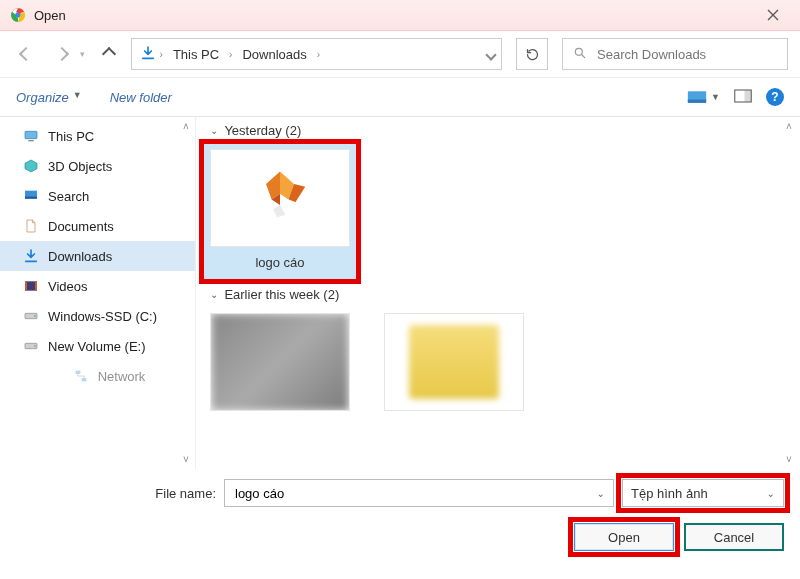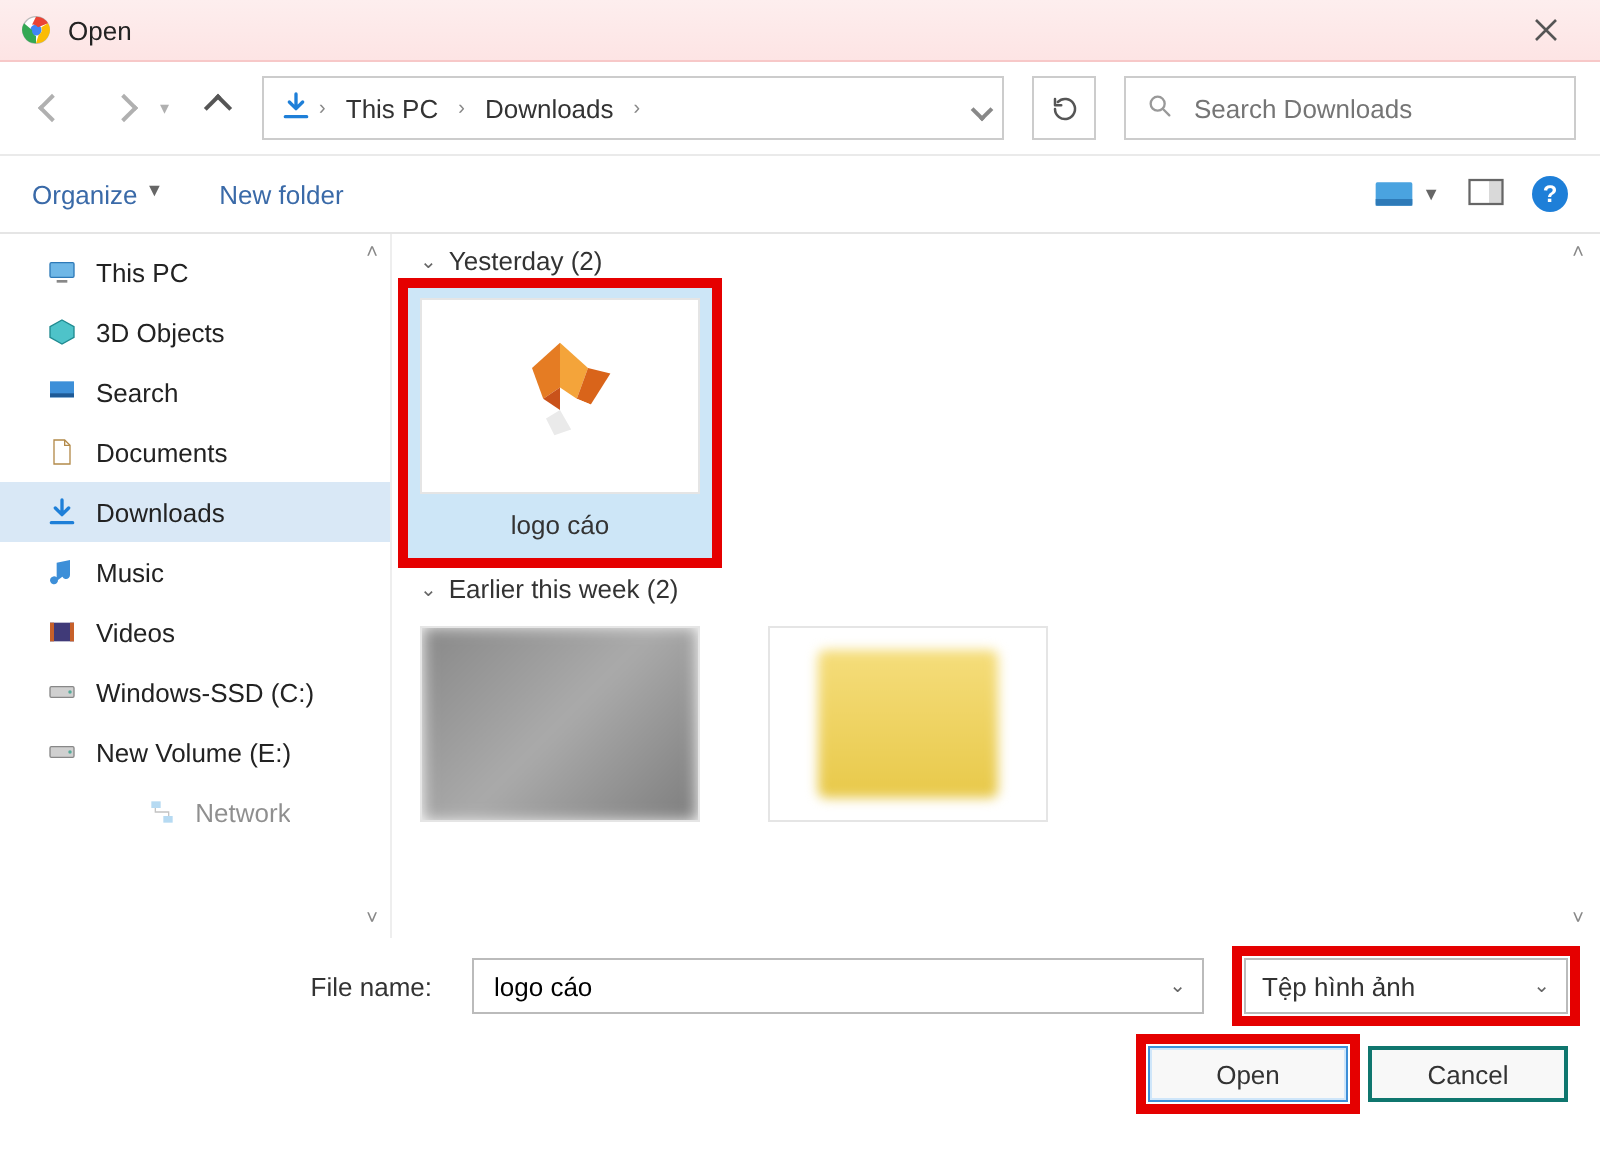--- a/index.html
+++ b/index.html
@@ -26,21 +26,21 @@
   .pathbox .seg { padding:2px 6px; color:#333; }
   .pathbox .sep { color:#888; font-size:10px; }
   .pathbox .tail-sep { margin-left:auto; }
   .refresh { width:32px; height:32px; border:1px solid #ccc; display:flex; align-items:center; justify-content:center; margin-left:6px; }
   .searchbox { width:226px; height:32px; border:1px solid #ccc; display:flex; align-items:center; padding:0 10px; color:#777; margin-left:6px; }
   .searchbox input { border:none; outline:none; flex:1; font-size:13px; color:#ef4444; background:transparent; }
   .searchbox .magnifier { margin-right:8px; color:#999; }
 
   
   .toolbar { height:40px; border-top:1px solid #eaeaea; border-bottom:1px solid #e5e5e5; display:flex; align-items:center; padding:0 16px; color:#1a5ea8; }
-  .toolbar .item { margin-right:28px; color:#3a6aa8; display:flex; align-items:flex-start; gap:4px; }
+  .toolbar .item { margin-right:28px; color:#3a6aa8; display:flex; align-items:flex-start; gap:4px;font-style:italic; }
   .toolbar .right { margin-left:auto; display:flex; align-items:center; gap:14px; color:#3a6aa8; }
   .help-circle { width:18px; height:18px; border-radius:50%; background:#1e7fd8; color:#fff; font-size:12px; font-weight:bold; display:flex; align-items:center; justify-content:center; }
 
   
   .main { display:flex; height:352px; }
   .sidebar { width:196px; border-right:1px solid #eee; background:#fff; overflow:hidden; position:relative; }
   .sidebar .arrowcol { position:absolute; right:0; top:0; width:18px; height:100%; display:flex; flex-direction:column; justify-content:space-between; align-items:center; color:#888; padding:4px 0; }
   .tree { padding:4px 0; }
   .tree .node { display:flex; align-items:center; height:30px; padding-left:22px; gap:8px; }
   .tree .node.sel { background:#d9e8f6; }
@@ -56,21 +56,21 @@
   .thumb { width:156px; text-align:center; padding:6px 6px 10px; border:1px solid transparent; }
   .thumb.sel { background:#cde6f7; border:1px solid #8ec4f0; }
   .thumb .preview { width:140px; height:98px; background:#fff; border:1px solid #e5e5e5; margin:0 auto 8px; position:relative; overflow:hidden; display:flex; align-items:center; justify-content:center; }
   .thumb .name { font-size:13px; color:#333; }
   .highlight-red { outline:5px solid #e50000; outline-offset:-2px; }
   .folder-ico { width:90px; height:74px; background:linear-gradient(#f5dd7b,#e8c94a); border-radius:4px; position:relative; filter:blur(3px); }
   .blur-rect { width:140px; height:98px; background:linear-gradient(135deg,#888,#aaa,#7d7d7d); filter:blur(4px); }
 
   
   .bottom { padding:10px 16px 12px; }
-  .filerow { display:flex; align-items:center; gap:20px; }
+  .filerow { display:flex; align-items:center; gap:8px; }
   .filerow .lbl { width:200px; text-align:right; font-size:13px; color:#333; }
   .filerow .nameinput { flex:1; height:28px; border:1px solid #bbb; padding:0 8px; display:flex; align-items:center; justify-content:space-between; }
   .filerow .nameinput input { border:none; outline:none; font-size:13px; flex:1; }
   .filerow .typesel { width:162px; height:28px; border:1px solid #bbb; padding:0 8px; display:flex; align-items:center; justify-content:space-between; font-size:13px; outline:5px solid #e50000; outline-offset:1px; }
   .btnrow { display:flex; justify-content:flex-end; gap:10px; margin-top:16px; }
   .btn { width:100px; height:28px; border:2px solid #0f766e; background:#f8f8f8; display:flex; align-items:center; justify-content:center; font-size:13px; color:#333; }
   .btn.primary { border:1px solid #3d8fd8; box-shadow:0 0 0 1px #cfe6fa inset; outline:5px solid #e50000; outline-offset:1px; }
 </style>
 </head>
 <body>
@@ -212,28 +212,20 @@
             <svg width="16" height="16" viewBox="0 0 24 24">
               <path d="M12 3v10M7 9l5 5 5-5" stroke="#1e7fd8" stroke-width="2.5" fill="none" stroke-linecap="round" stroke-linejoin="round"></path>
               <path d="M4 20h16" stroke="#1e7fd8" stroke-width="2.5" stroke-linecap="round"></path>
             </svg>
           </span>
           <span class="lbl">Downloads</span>
         </div>
         <div class="node">
           <span class="ico">
             <svg width="16" height="16" viewBox="0 0 24 24">
-              <path d="M9 18a3 3 0 1 1-1-2V5l10-2v11a3 3 0 1 1-1-2" fill="#3d8fd8"></path>
-            </svg>
-          </span>
-          <span class="lbl">Music</span>
-        </div>
-        <div class="node">
-          <span class="ico">
-            <svg width="16" height="16" viewBox="0 0 24 24">
               <rect x="3" y="5" width="18" height="14" fill="#403a78"></rect>
               <rect x="3" y="5" width="3" height="14" fill="#c7602a"></rect>
               <rect x="18" y="5" width="3" height="14" fill="#c7602a"></rect>
             </svg>
           </span>
           <span class="lbl">Videos</span>
         </div>
         <div class="node">
           <span class="ico">
             <svg width="16" height="16" viewBox="0 0 24 24">

